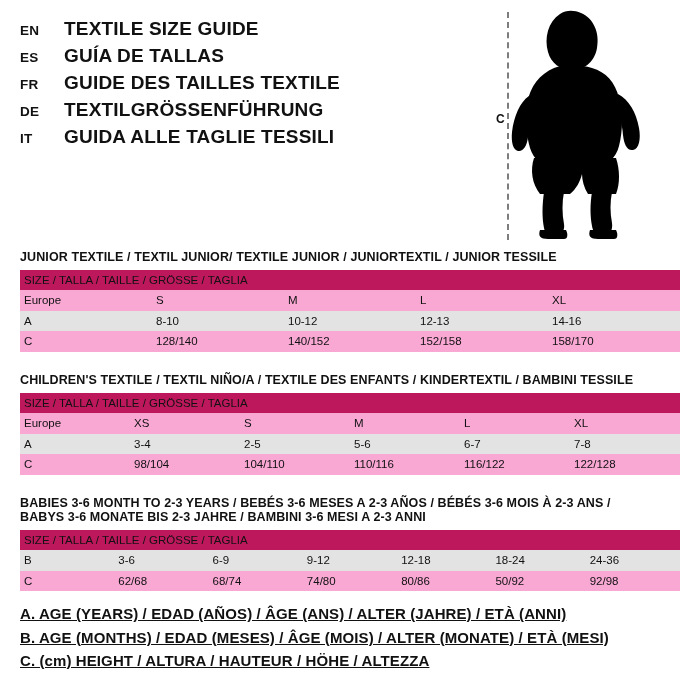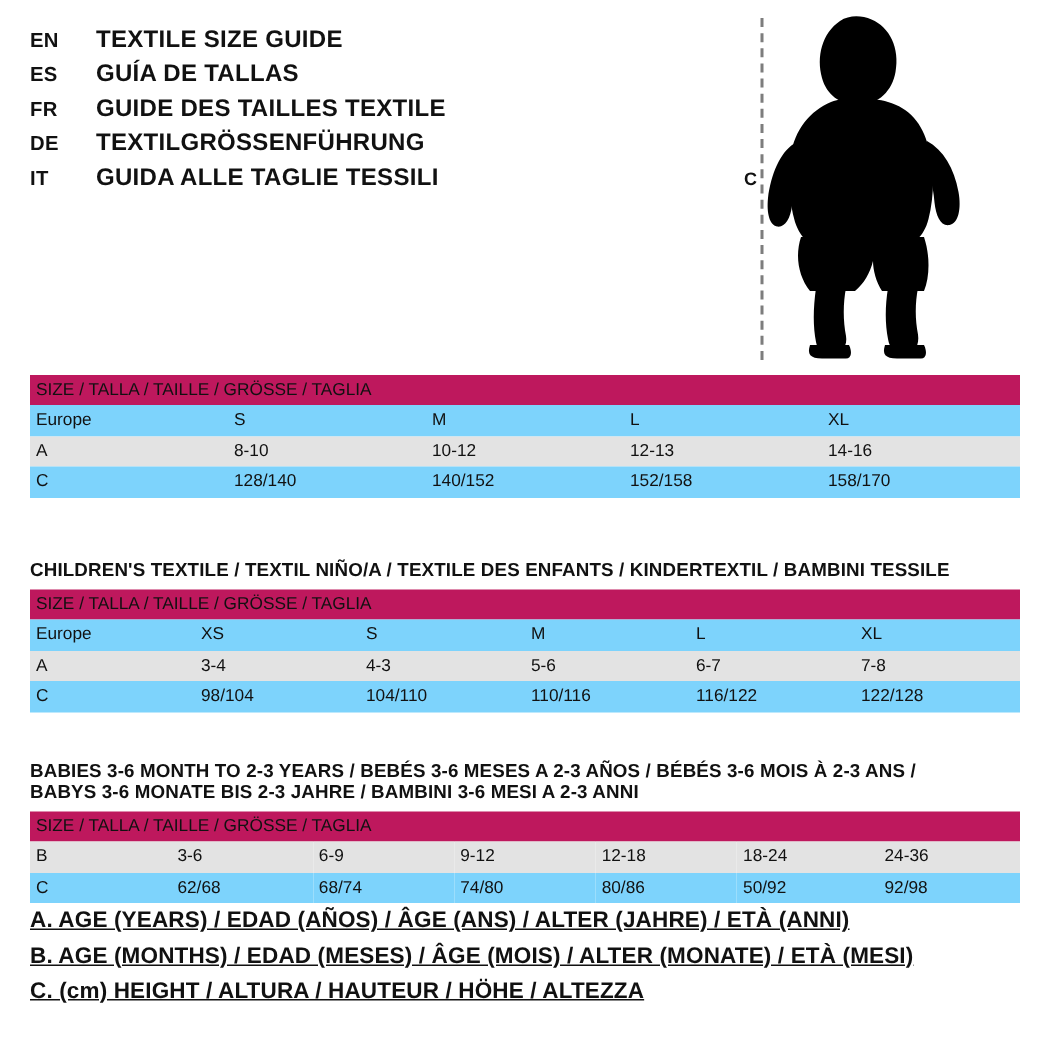--- a/index.html
+++ b/index.html
@@ -9,37 +9,37 @@
     font-family:"Liberation Sans", sans-serif;
     color:#111;
     overflow:hidden;
   }
   .page{position:relative;width:684px;height:700px;box-sizing:border-box;}
 
   
   .header{position:absolute;left:20px;top:18px;width:500px;}
   .lang-row{display:flex;align-items:baseline;margin-bottom:5px;}
   .lang-code{width:44px;font-size:13.5px;font-weight:bold;letter-spacing:.2px;}
-  .lang-title{font-size:16px;font-weight:bold;letter-spacing:.2px;}
+  .lang-title{font-size:19px;font-weight:bold;letter-spacing:.2px;}
 
   
   .figure{position:absolute;right:18px;top:8px;width:170px;height:232px;}
   .figure svg{display:block;}
   .dash-line{position:absolute;left:11px;top:4px;width:0;height:228px;border-left:2px dashed #7d7d7d;}
   .c-label{position:absolute;left:0px;top:104px;font-size:12px;font-weight:bold;}
 
   
   .section{position:absolute;left:20px;width:660px;}
   .sec-title{font-size:12.5px;font-weight:bold;margin-bottom:6px;letter-spacing:.1px;}
   .sec-title .ln{display:block;}
   table{border-collapse:collapse;width:660px;table-layout:fixed;font-size:11.5px;}
   td{padding:3px 0 3px 4px;line-height:1.25;}
   tr.head td{background:#be185d;font-weight:normal;font-size:11.5px;padding:3px 0 3px 4px;}
   tr.shade td{background:#e3e3e3;}
-  tr.plain td{background:#7dd3fc;}
+  tr.plain td{background:#f9a8d4;}
   td.lbl{width:86px;}
 
   
   .legend{position:absolute;left:20px;bottom:28px;font-size:15px;font-weight:bold;line-height:1.55;text-decoration:underline;}
   .legend div{letter-spacing:.1px;}
 </style>
 </head>
 <body>
 
 <div class="page">
@@ -94,20 +94,23 @@
         <path d="M96 184 C94 196 94 208 96 218 C97 225 102 229 108 228 C114 227 117 222 116 215
                  C114 205 114 194 116 184 Z"></path>
 
         <path d="M44 222 C42 228 44 231 52 231 L68 231 C72 231 72 226 70 222 Z"></path>
         <path d="M94 222 C92 228 94 231 102 231 L118 231 C122 231 122 226 120 222 Z"></path>
       </g>
     </svg>
   </div>
 
   <div class="section" style="top:250px;">
+    <div class="sec-title">
+      <span class="ln">JUNIOR TEXTILE / TEXTIL JUNIOR/ TEXTILE JUNIOR / JUNIORTEXTIL / JUNIOR TESSILE</span>
+    </div>
     <table>
       <tbody>
         <tr class="head">
           <td colspan="5">SIZE / TALLA / TAILLE / GRÖSSE / TAGLIA</td>
         </tr>
         <tr class="plain">
           <td class="lbl">Europe</td>
           <td>S</td>
           <td>M</td>
           <td>L</td>
@@ -144,38 +147,38 @@
           <td class="lbl">Europe</td>
           <td>XS</td>
           <td>S</td>
           <td>M</td>
           <td>L</td>
           <td>XL</td>
         </tr>
         <tr class="shade">
           <td class="lbl">A</td>
           <td>3-4</td>
-          <td>4-3</td>
+          <td>2-5</td>
           <td>5-6</td>
           <td>6-7</td>
           <td>7-8</td>
         </tr>
         <tr class="plain">
           <td class="lbl">C</td>
           <td>98/104</td>
           <td>104/110</td>
           <td>110/116</td>
           <td>116/122</td>
           <td>122/128</td>
         </tr>
       </tbody>
     </table>
   </div>
 
-  <div class="section" style="top:496px;margin-top:11px;">
+  <div class="section" style="top:496px;">
     <div class="sec-title">
       <span class="ln">BABIES 3-6 MONTH TO 2-3 YEARS / BEBÉS 3-6 MESES A 2-3 AÑOS / BÉBÉS 3-6 MOIS À 2-3 ANS /</span>
       <span class="ln">BABYS 3-6 MONATE BIS 2-3 JAHRE / BAMBINI 3-6 MESI A 2-3 ANNI</span>
     </div>
     <table>
       <tbody>
         <tr class="head">
           <td colspan="7">SIZE / TALLA / TAILLE / GRÖSSE / TAGLIA</td>
         </tr>
         <tr class="shade">

